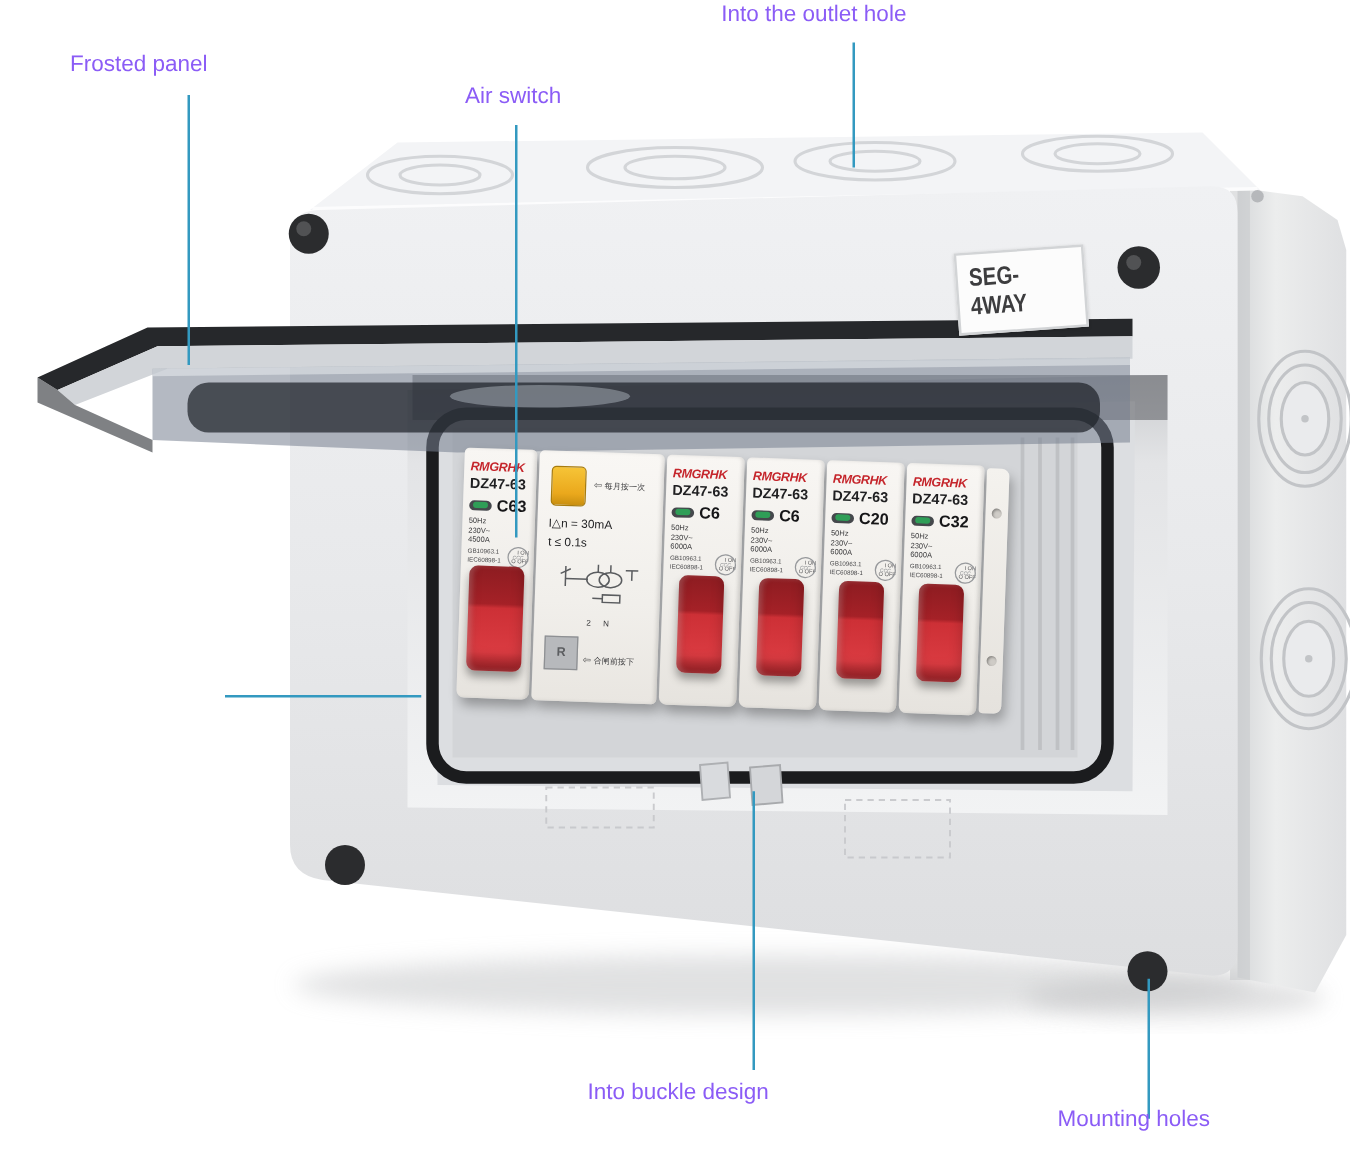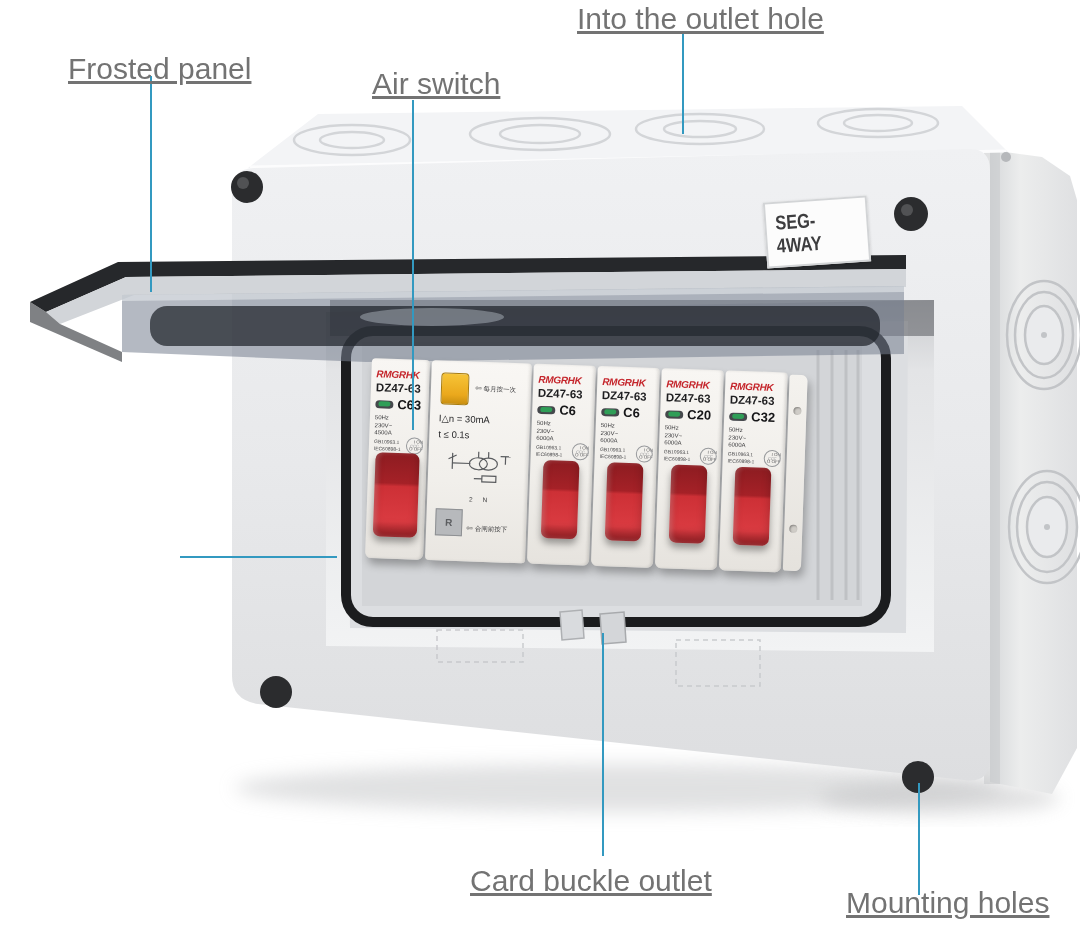--- a/index.html
+++ b/index.html
@@ -1,20 +1,20 @@
 <!DOCTYPE html>
 <html><head>
 <meta charset="utf-8">
 <style>
   html,body{margin:0;padding:0;background:#fff;}
   .stage{position:relative;width:1080px;height:933px;background:#fff;overflow:hidden;
          font-family:"Liberation Sans",sans-serif;}
   svg{position:absolute;left:0;top:0;}
   
-  .ann{position:absolute;font-size:30px;line-height:1.1;color:#737373;white-space:nowrap;z-index:60;text-decoration:underline;}
+  .ann{position:absolute;font-size:18px;line-height:1.1;color:#8b5cf6;white-space:nowrap;z-index:60;}
   .leader{position:absolute;background:#3399c0;z-index:55;}
   .leader.v{width:2px;} .leader.h{height:2px;}
   
   .seg-label{position:absolute;left:765px;top:199px;width:100px;height:62px;background:#fcfcfc;
     border:2px solid #d2d4d6;box-shadow:0 1px 3px rgba(0,0,0,.18);display:flex;align-items:center;
     justify-content:center;transform:rotate(-4deg);z-index:20;}
   .seg-label span{font-size:20px;font-weight:600;color:#3d3d3f;transform:scaleX(.82);letter-spacing:0;}
   
   .breakers{position:absolute;left:372px;top:358px;height:208px;display:flex;align-items:flex-start;
     transform:rotate(2deg);transform-origin:left top;z-index:30;}
@@ -309,30 +309,30 @@
         </div>
       <div class="handle"></div>
     </div>
 
     <div class="flange">
         <i class="fs1"></i>
         <i class="fs2"></i>
       </div>
   </div>
 
-  <div class="ann" style="left:68px;top:42px;margin-top:10px;">Frosted panel</div>
+  <div class="ann" style="left:56px;top:42px;">Frosted panel</div>
   <div class="leader v" style="left:150px;top:76px;height:216px;"></div>
 
   <div class="ann" style="left:372px;top:67px;">Air switch</div>
   <div class="leader v" style="left:412px;top:100px;height:330px;"></div>
 
   <div class="ann" style="left:577px;top:2px;">Into the outlet hole</div>
   <div class="leader v" style="left:682px;top:34px;height:100px;"></div>
 
   <div class="leader h" style="left:180px;top:556px;width:157px;"></div>
 
-  <div class="ann" style="left:470px;top:864px;">Card buckle outlet</div>
+  <div class="ann" style="left:470px;top:864px;">Into buckle design</div>
   <div class="leader v" style="left:602px;top:633px;height:223px;"></div>
 
   <div class="ann" style="left:846px;top:886px;">Mounting holes</div>
   <div class="leader v" style="left:918px;top:783px;height:112px;"></div>
 
 </div>
 
 </body></html>

